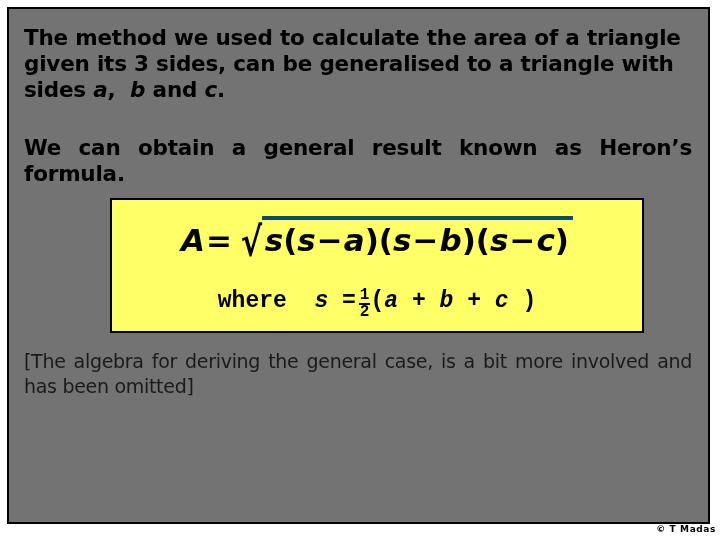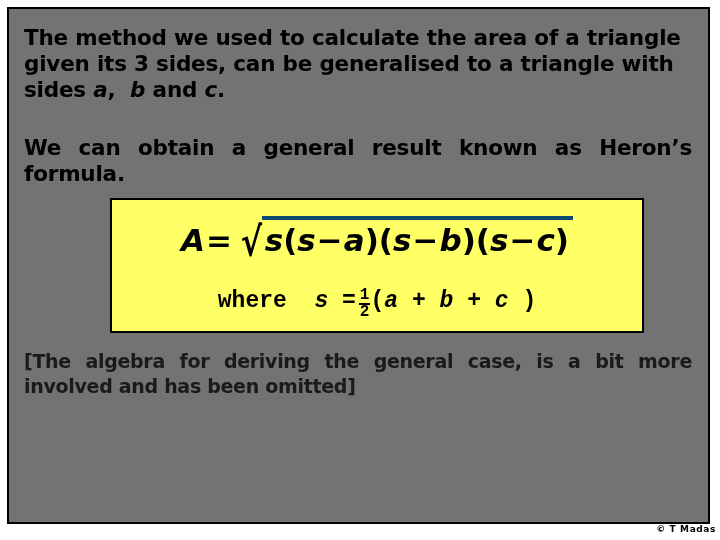--- a/index.html
+++ b/index.html
@@ -132,21 +132,21 @@
     line-height: 15px;
     font-weight: bold;
     margin: 0 0 0 3px;
   }
   .frac .num { display: block; border-bottom: 2px solid #000; padding: 0 1px; }
   .frac .den { display: block; padding: 0 1px; }
 
   
   #closing-note {
     font-family: "DejaVu Sans", sans-serif;
-    font-weight: bold;
+    font-weight: normal;
     font-size: 19px;
     line-height: 25px;
     color: #1a1a1a;
     margin: 16px 0 0 0;
     width: 668px;
     text-align: justify;
     text-align-last: left;
     letter-spacing: -0.3px;
   }
 

